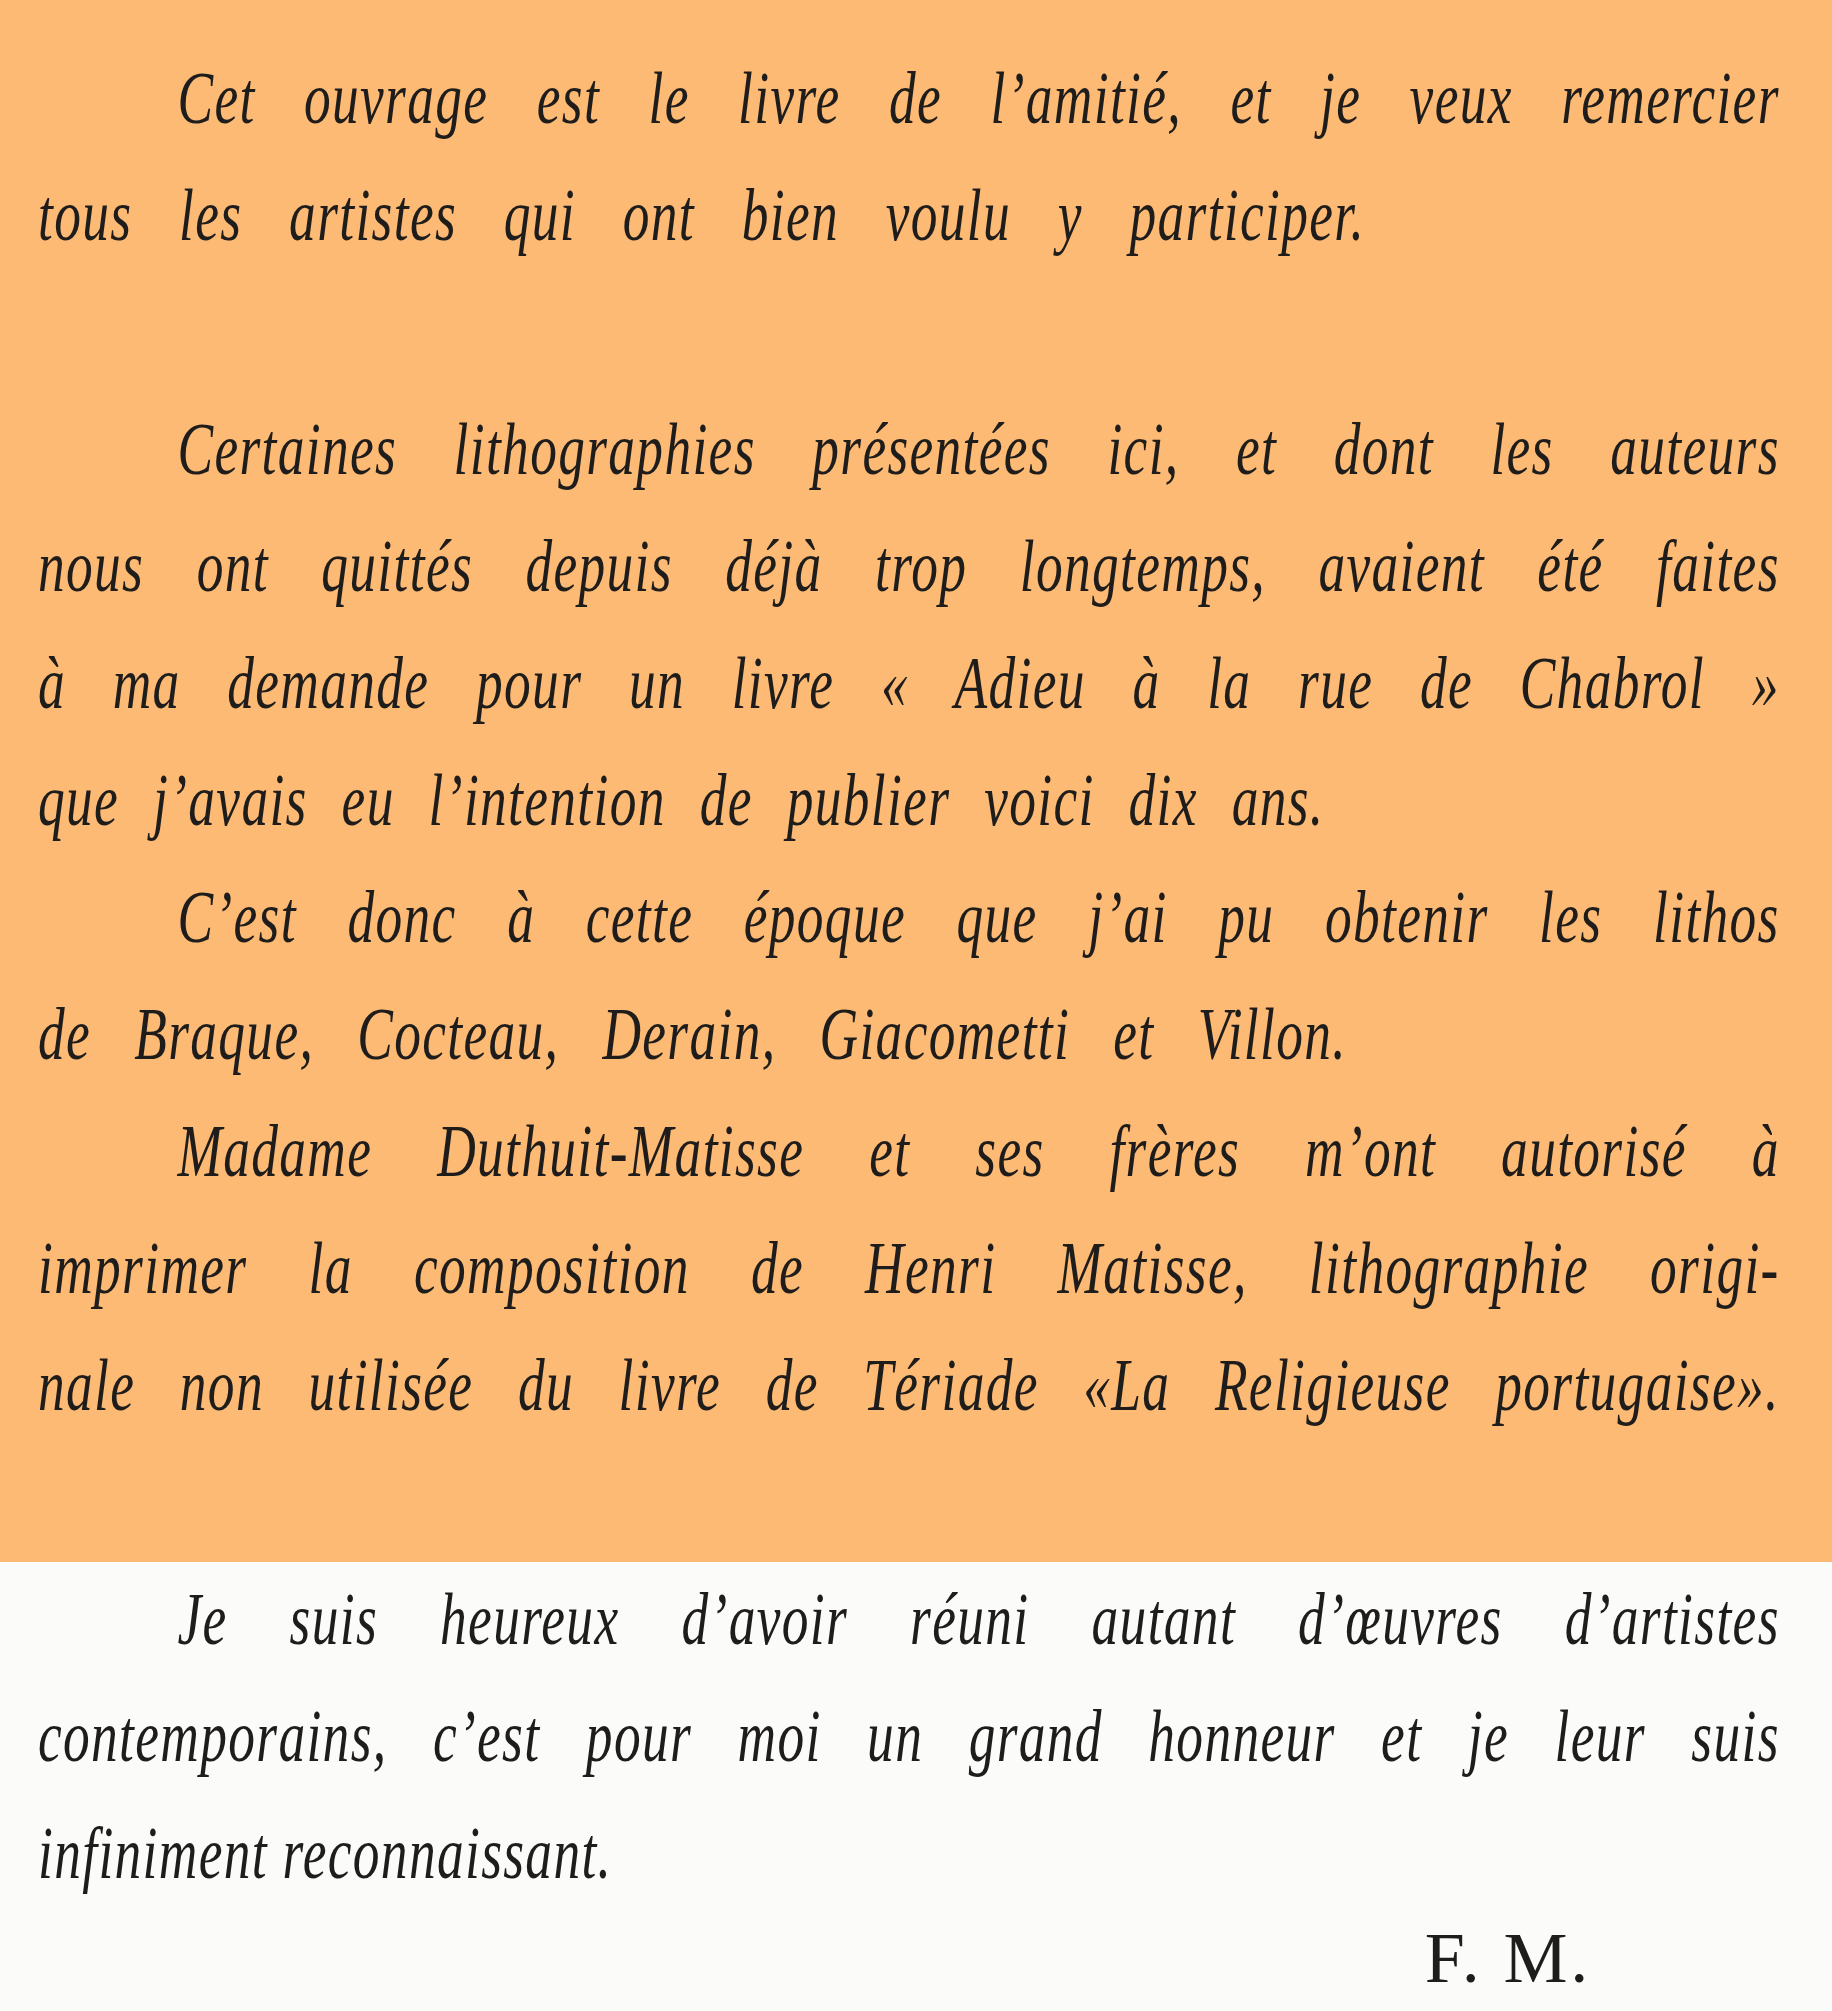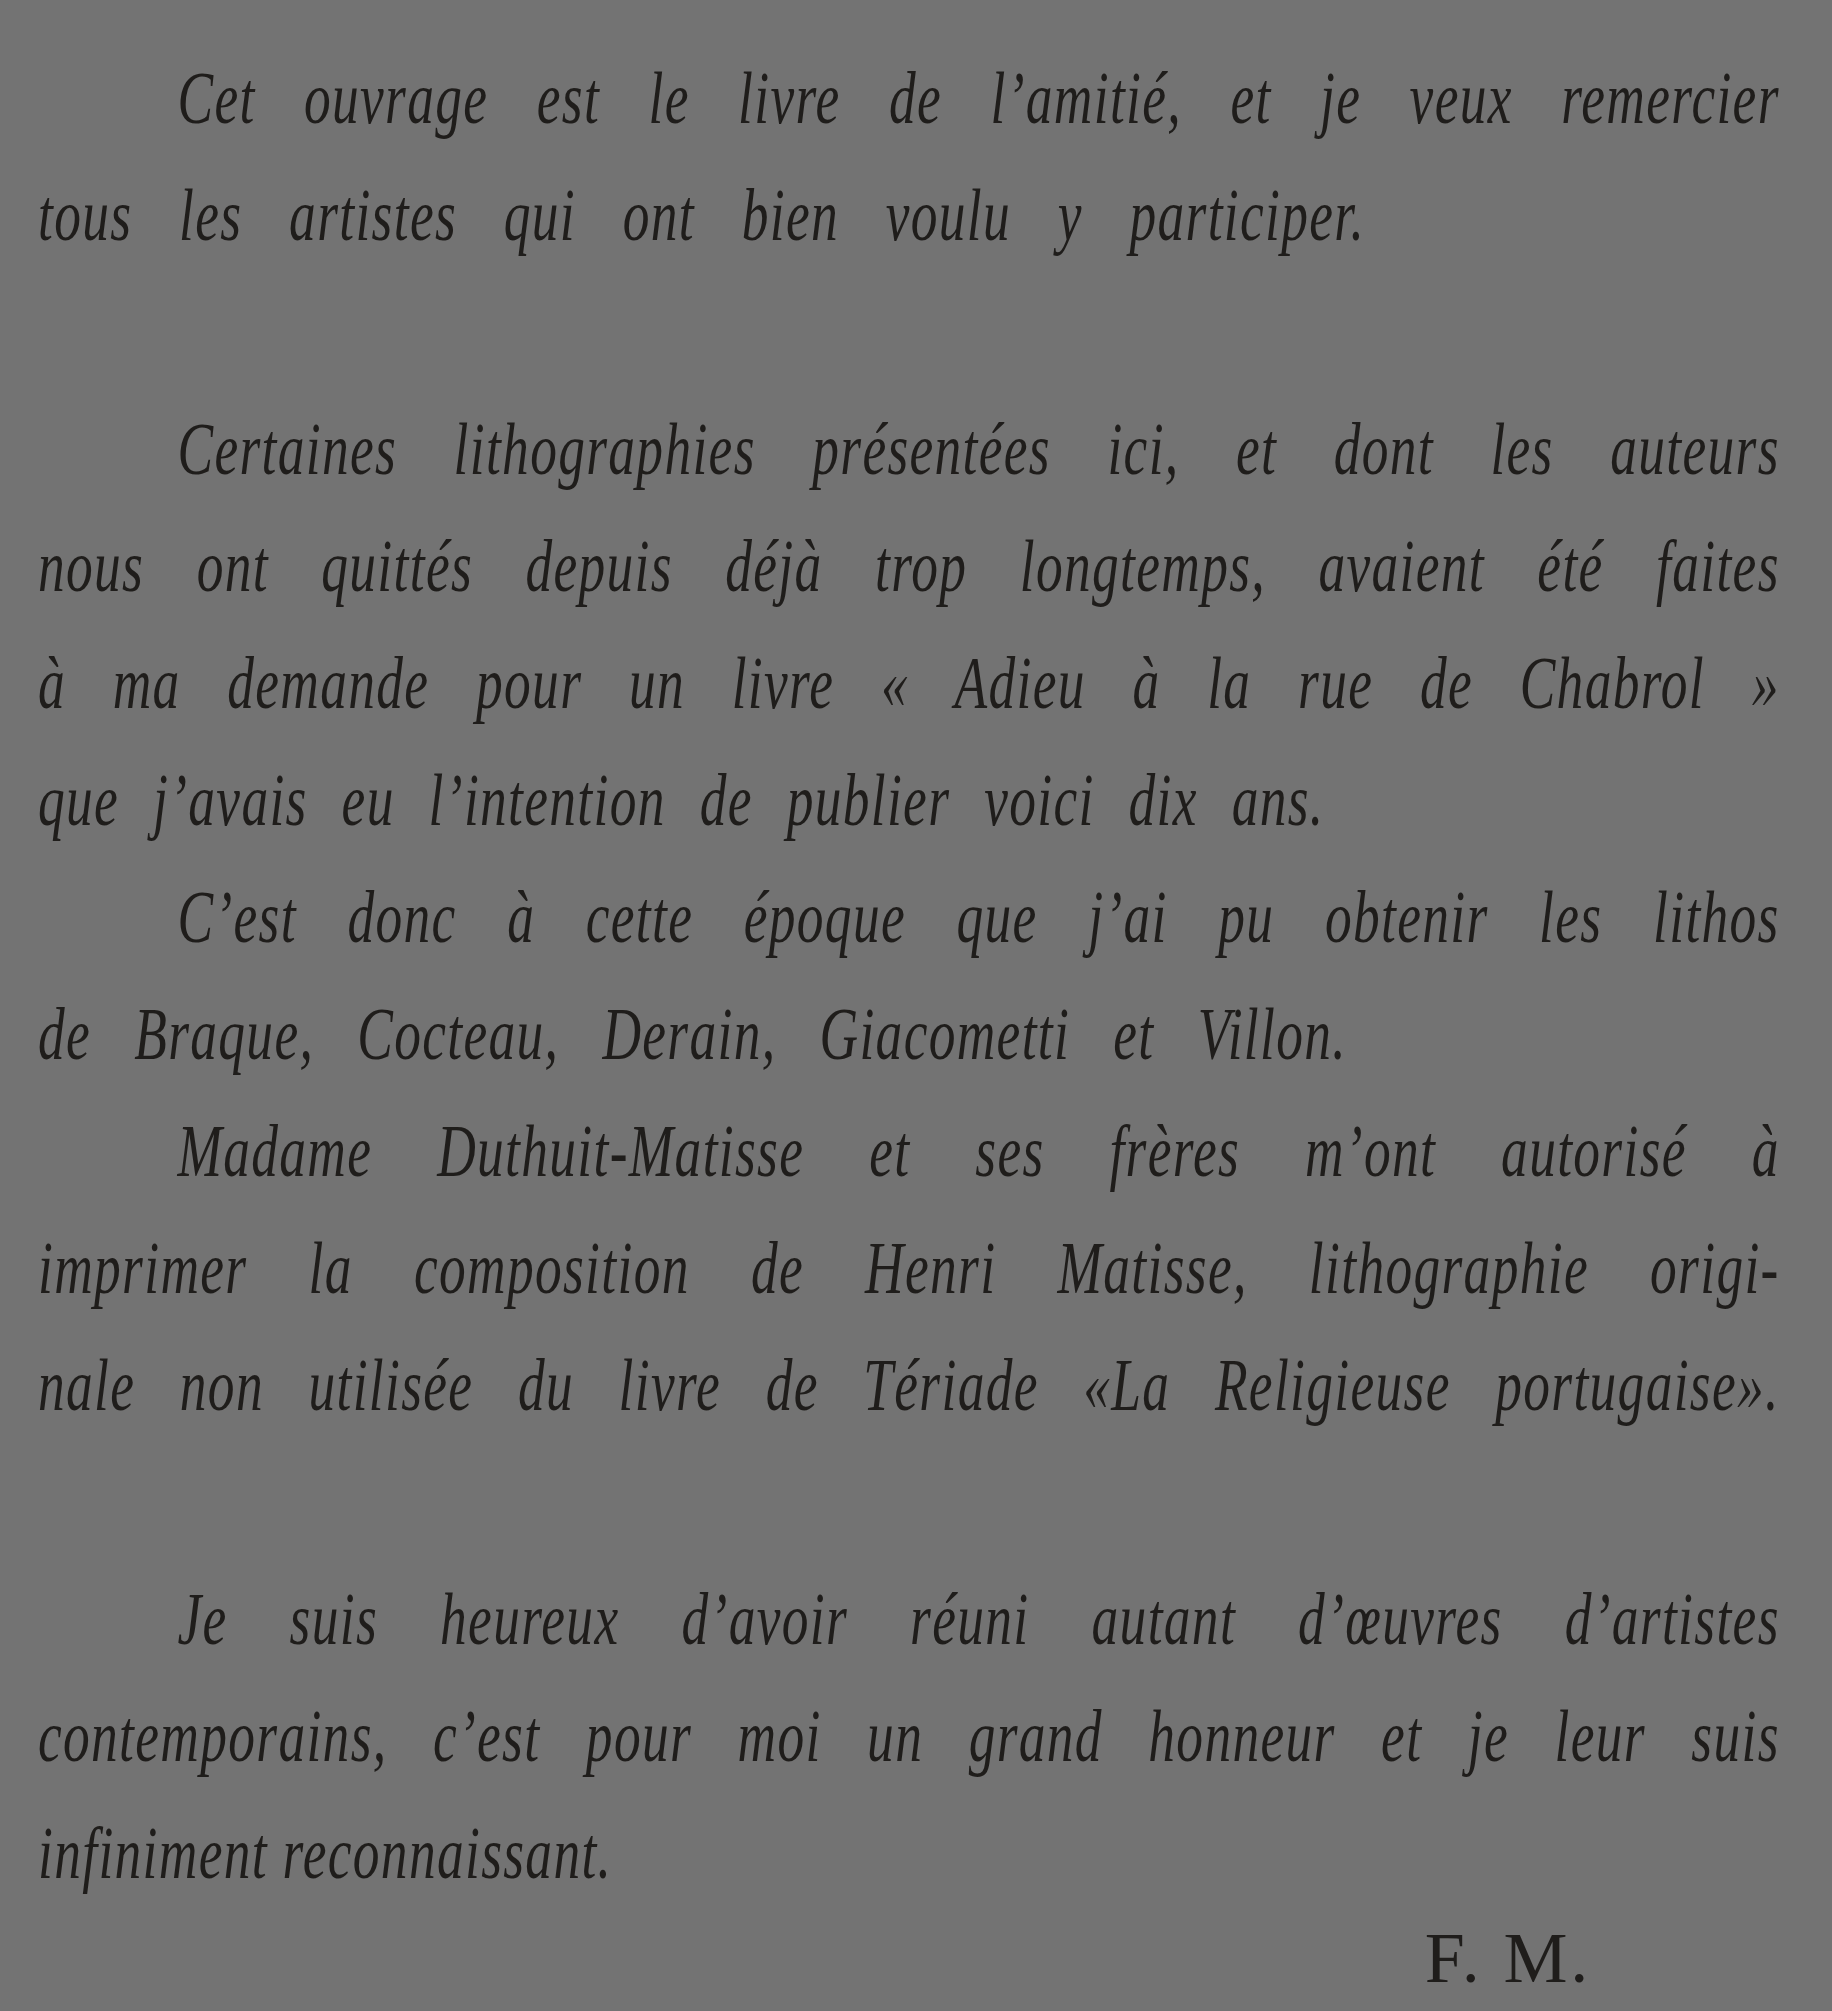--- a/index.html
+++ b/index.html
@@ -10,23 +10,23 @@
   body {
     width: 1832px;
     height: 2011px;
     overflow: hidden;
     font-family: "Liberation Serif", "DejaVu Serif", serif;
     color: #1f1d1b;
   }
   .page {
     box-sizing: border-box;
     width: 1832px;
-    height: 2011px;
+    height: 1562px;
     padding: 39px 53px 0 38px;
-    background: #737373;
+    background: #fdba74;
   }
   
   .text-block {
     width: 2448px;
     transform: scaleX(0.7115);
     transform-origin: 0 0;
     font-style: italic;
     font-size: 75px;
     line-height: 117px;
     letter-spacing: 1.9px;

